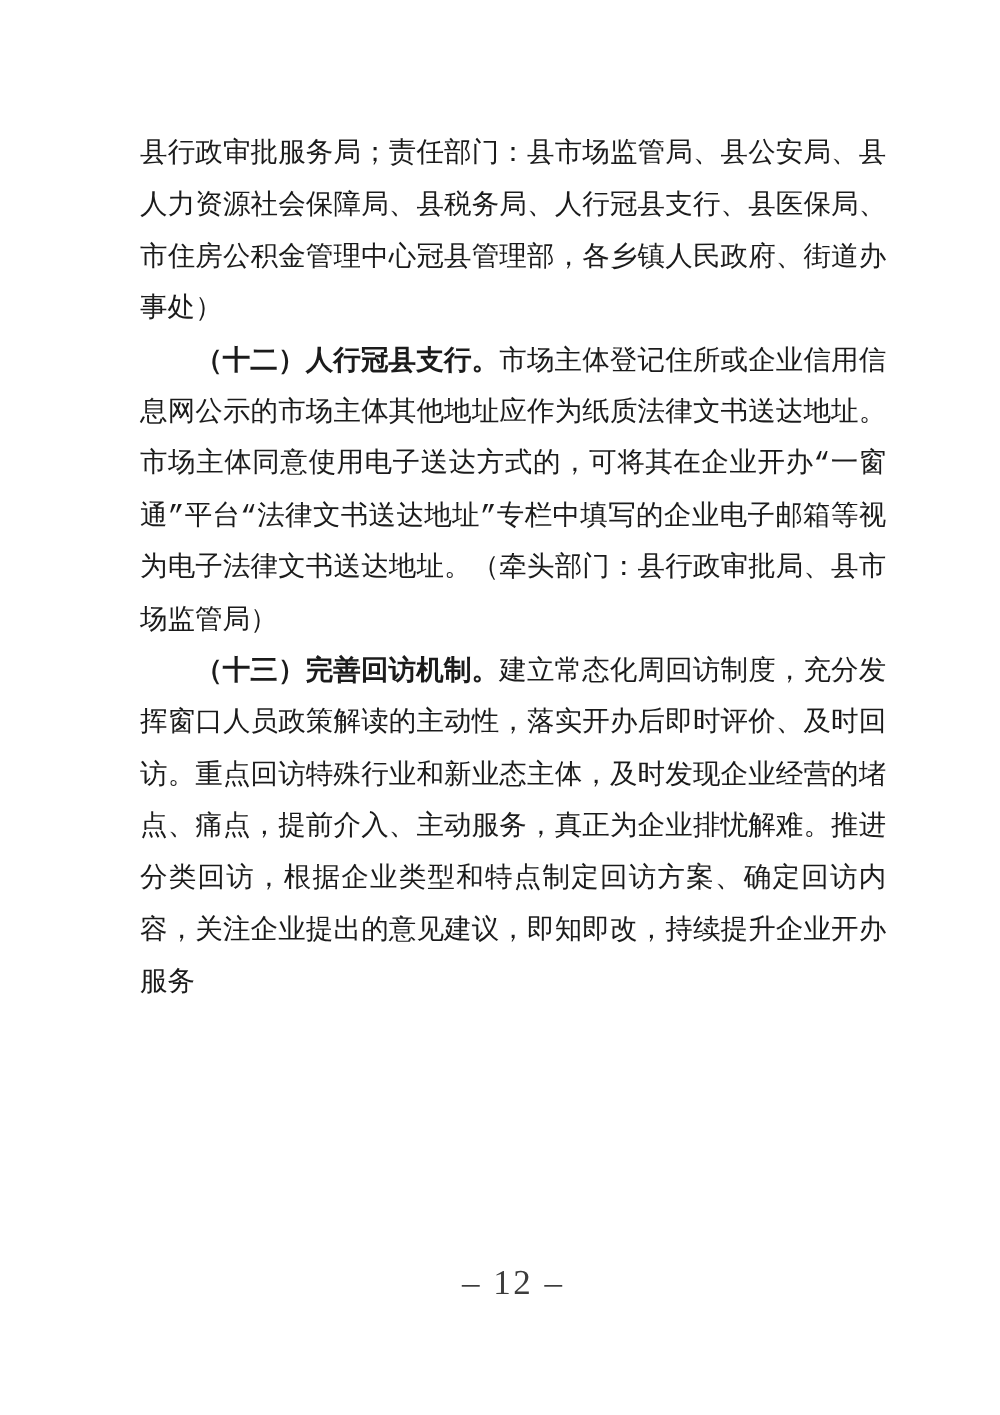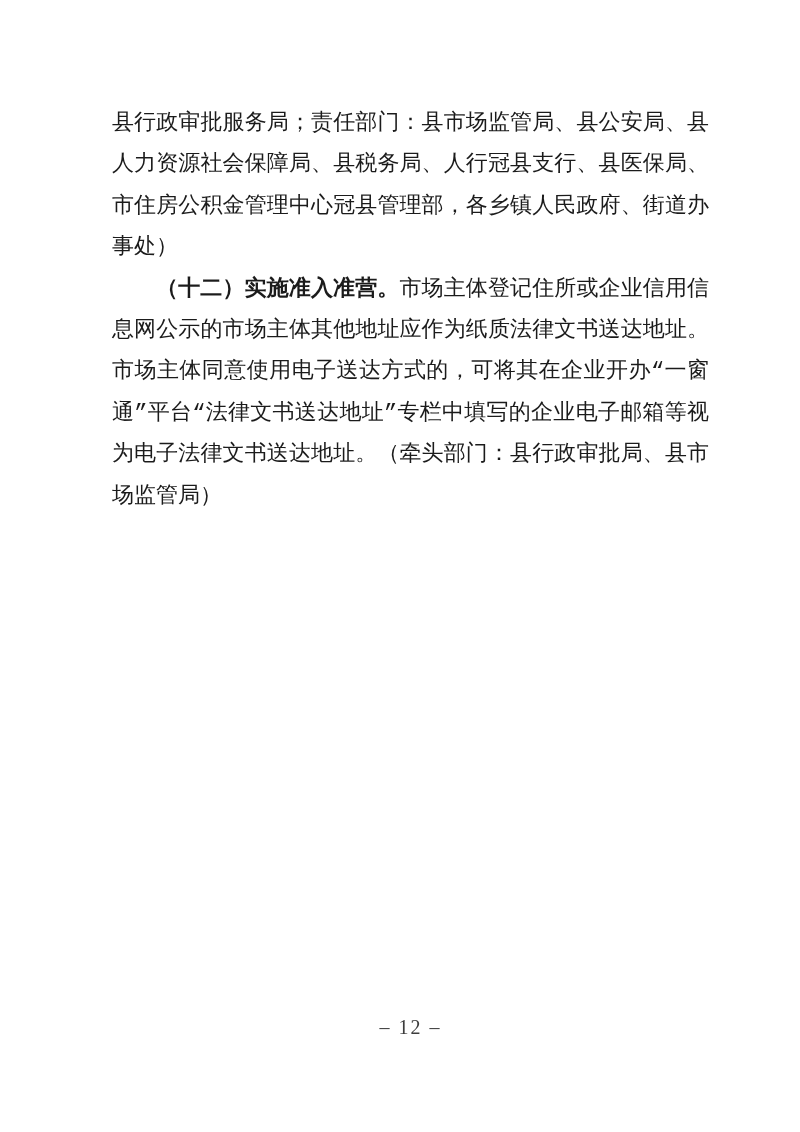--- a/index.html
+++ b/index.html
@@ -42,38 +42,39 @@
   }
   .lead {
     font-weight: 700;
   }
   .page-footer {
     position: absolute;
     top: 1012px;
     left: 112px;
     width: 597px;
     text-align: center;
-    font-size: 20px;
+    font-size: 28px;
     line-height: 30px;
     color: #3c3c3c;
     letter-spacing: 2px;
   }
 </style>
 </head>
 <body>
 
 <div class="page">
 
   <main class="text-block">
 
     <p class="para"><span>县行政审批服务局；责任部门：县市场监管局、县公安局、县人力资源社会保障局、县税务局、人行冠县支行、县医保局、市住房公积金管理中心冠县管理部，各乡镇人民政府、街道办事处）</span></p>
 
 
-    <p class="para indent"><span class="lead">（十二）实施准入准营。</span><span>市场主体登记住所或企业信用信息网公示的市场主体其他地址应作为纸质法律文书送达地址。市场主体同意使用电子送达方式的，可将其在企业开办“一窗通”平台“法律文书送达地址”专栏中填写的企业电子邮箱等视为电子法律文书送达地址。（牵头部门：县行政审批局、县市场监管局）</span></p>
+    <p class="para indent"><span class="lead">（十二）人行冠县支行。</span><span>市场主体登记住所或企业信用信息网公示的市场主体其他地址应作为纸质法律文书送达地址。市场主体同意使用电子送达方式的，可将其在企业开办“一窗通”平台“法律文书送达地址”专栏中填写的企业电子邮箱等视为电子法律文书送达地址。（牵头部门：县行政审批局、县市场监管局）</span></p>
 
+    <p class="para indent"><span class="lead">（十三）完善回访机制。</span><span>建立常态化周回访制度，充分发挥窗口人员政策解读的主动性，落实开办后即时评价、及时回访。重点回访特殊行业和新业态主体，及时发现企业经营的堵点、痛点，提前介入、主动服务，真正为企业排忧解难。推进分类回访，根据企业类型和特点制定回访方案、确定回访内容，关注企业提出的意见建议，即知即改，持续提升企业开办服务</span></p>
 
   </main>
 
   <footer class="page-footer">
     <span>– 12 –</span>
   </footer>
 
 </div>
 
 </body></html>

